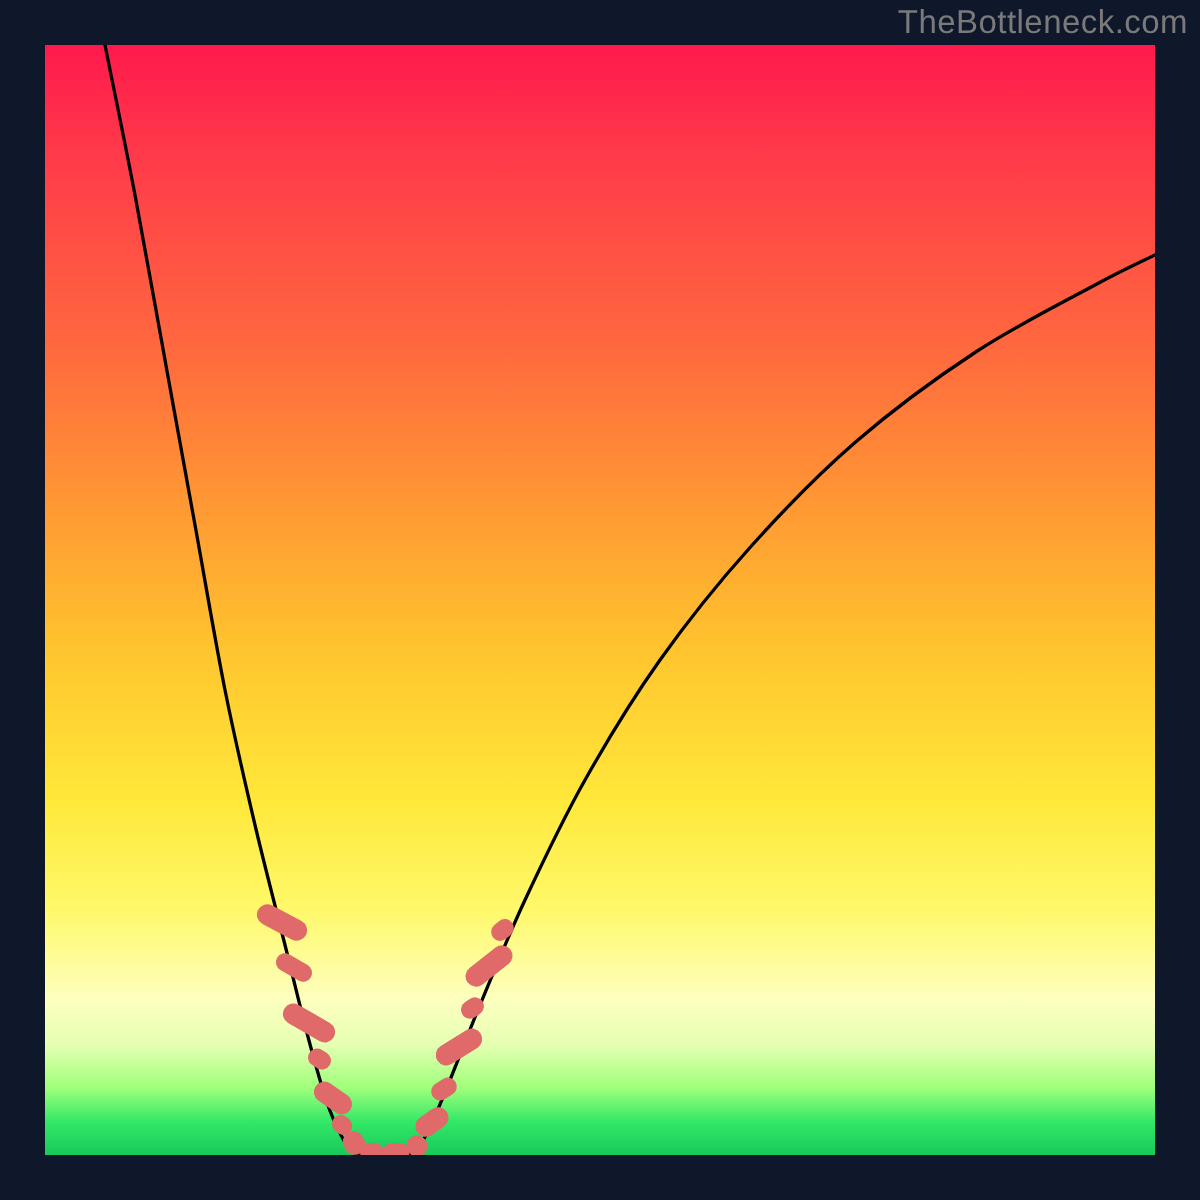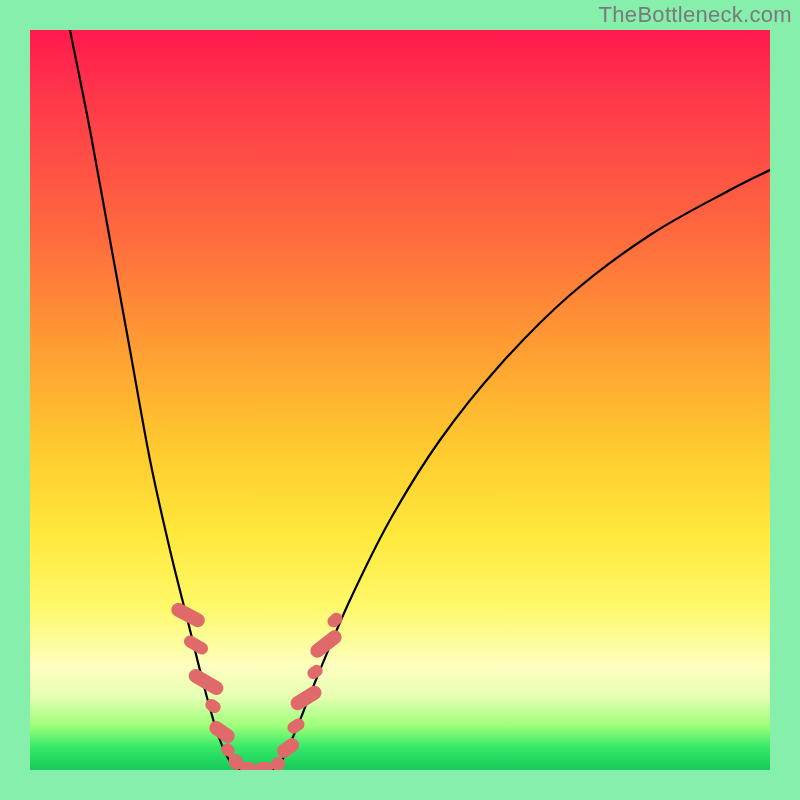--- a/index.html
+++ b/index.html
@@ -8,21 +8,21 @@
     width: 800px;
     height: 800px;
     background: #000;
     overflow: hidden;
     font-family: Arial, Helvetica, sans-serif;
   }
   .outer {
     position: relative;
     width: 800px;
     height: 800px;
-    background: #86efac;
+    background: #0f172a;
     text-decoration: underline;
   }
   .plot {
     position: absolute;
     left: 30px;
     top: 30px;
     width: 740px;
     height: 740px;
     
     background: linear-gradient(to bottom,

